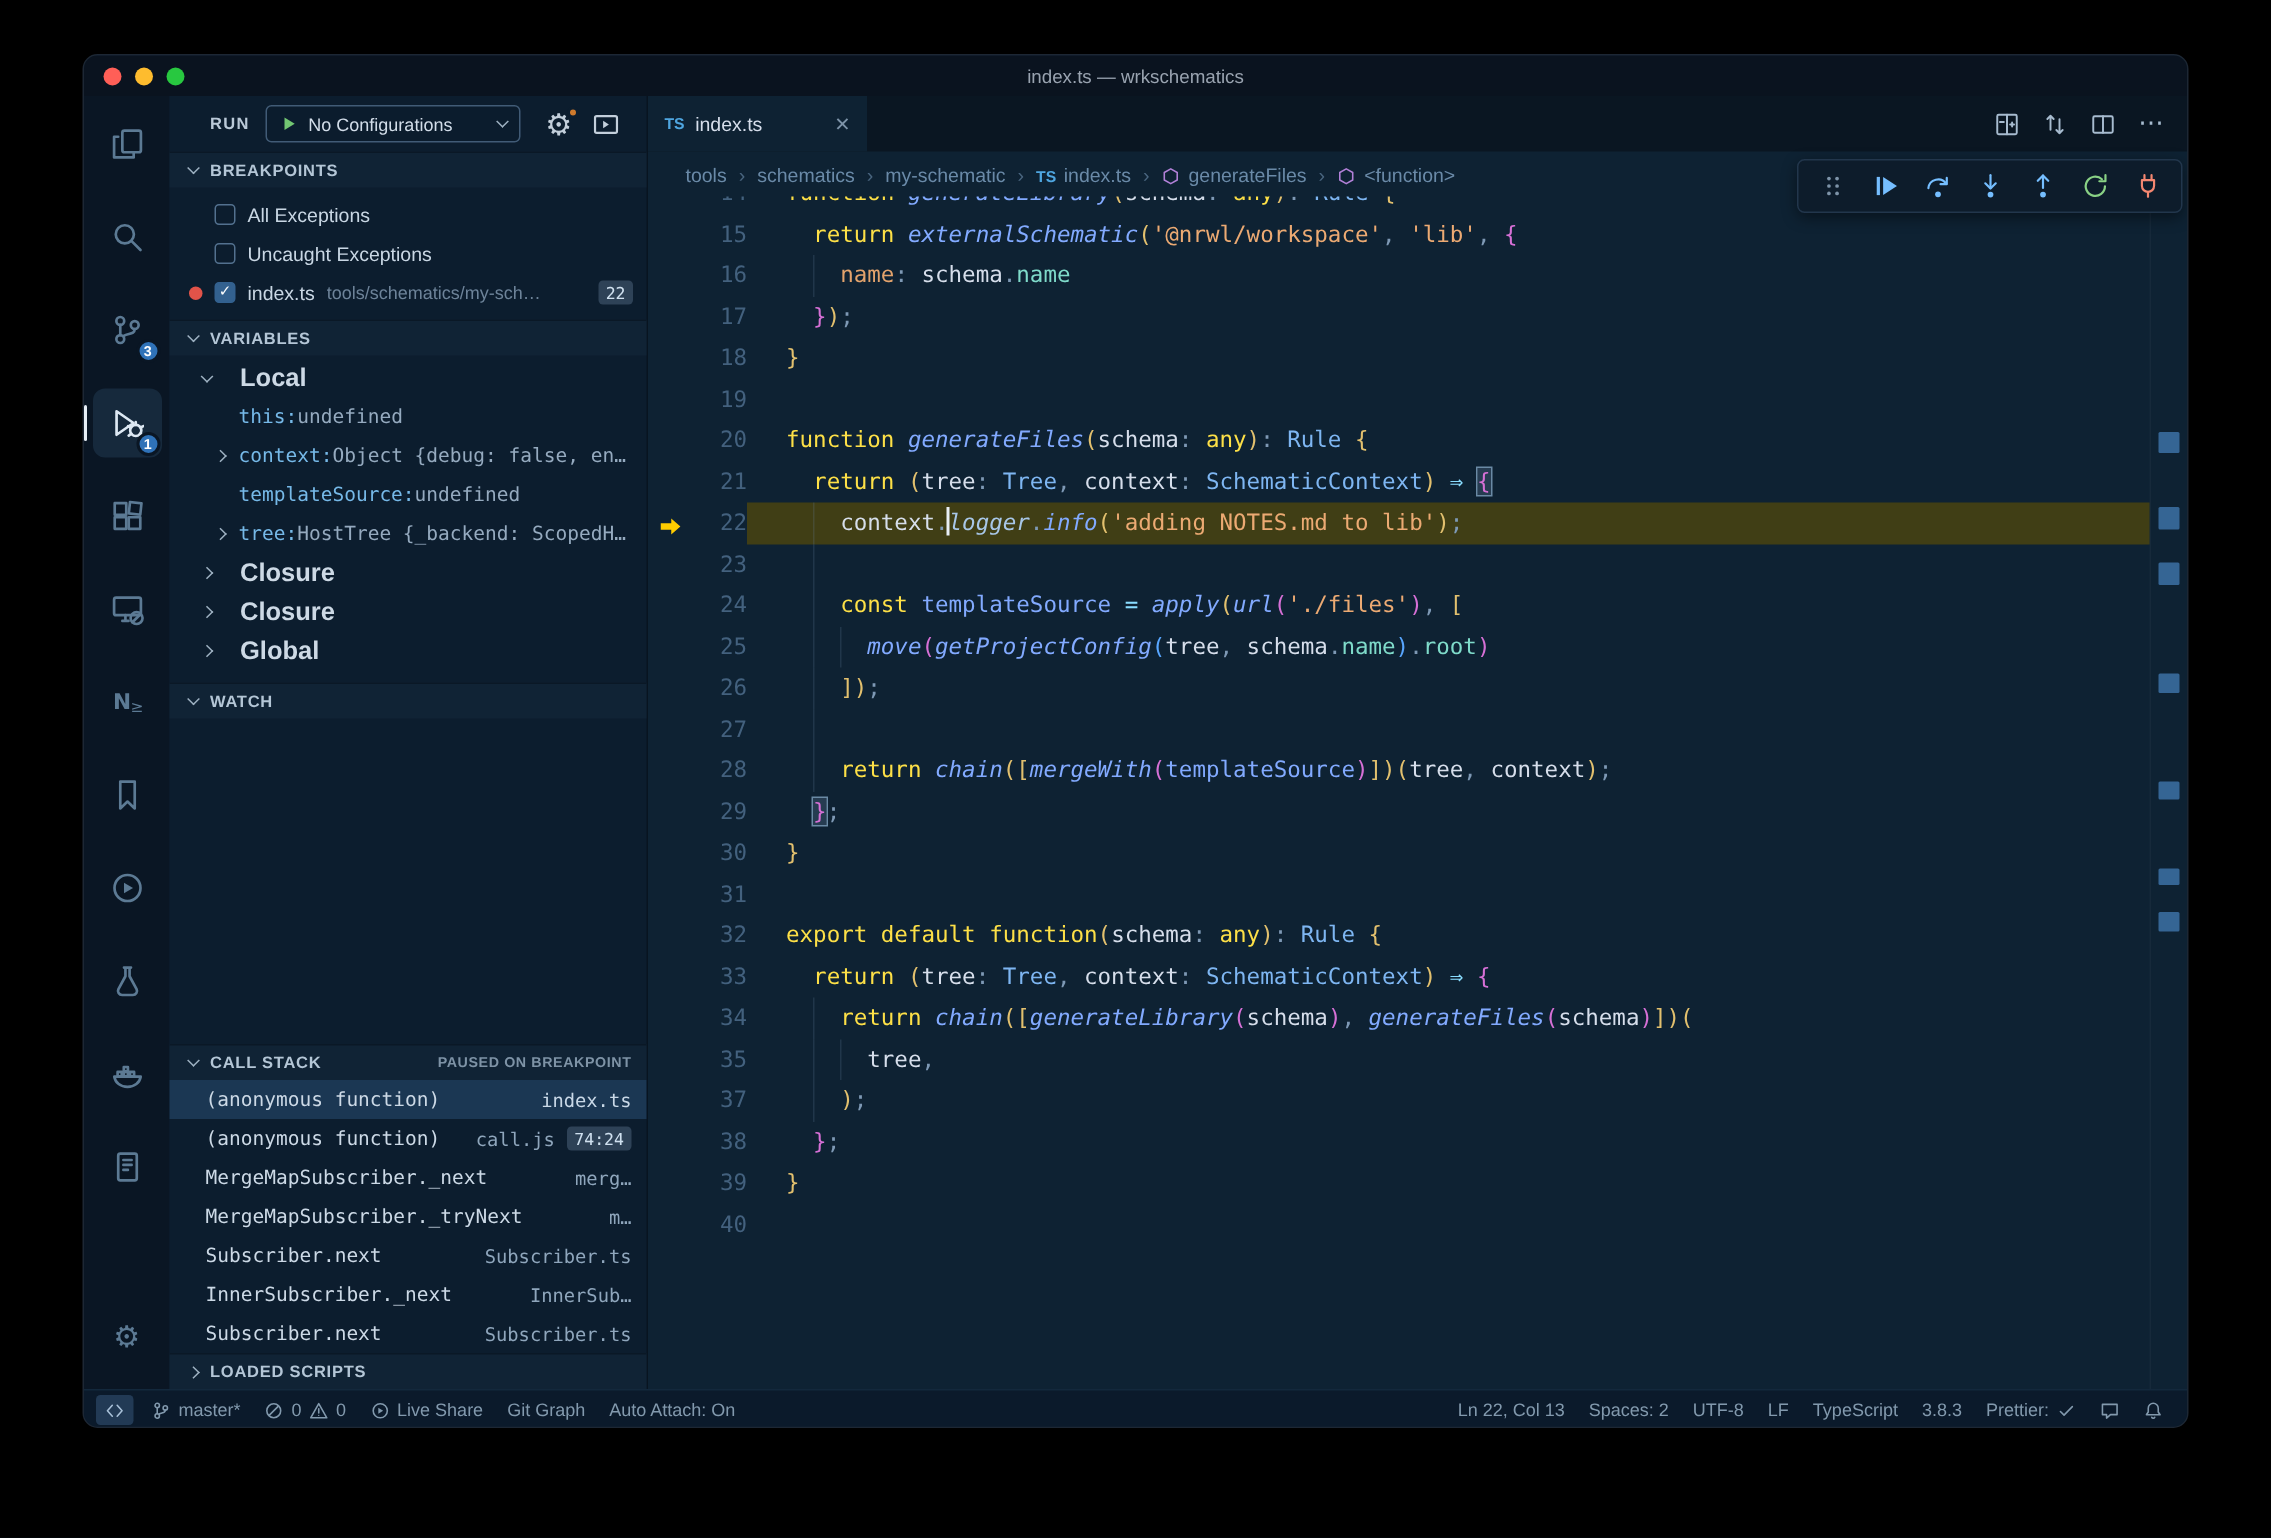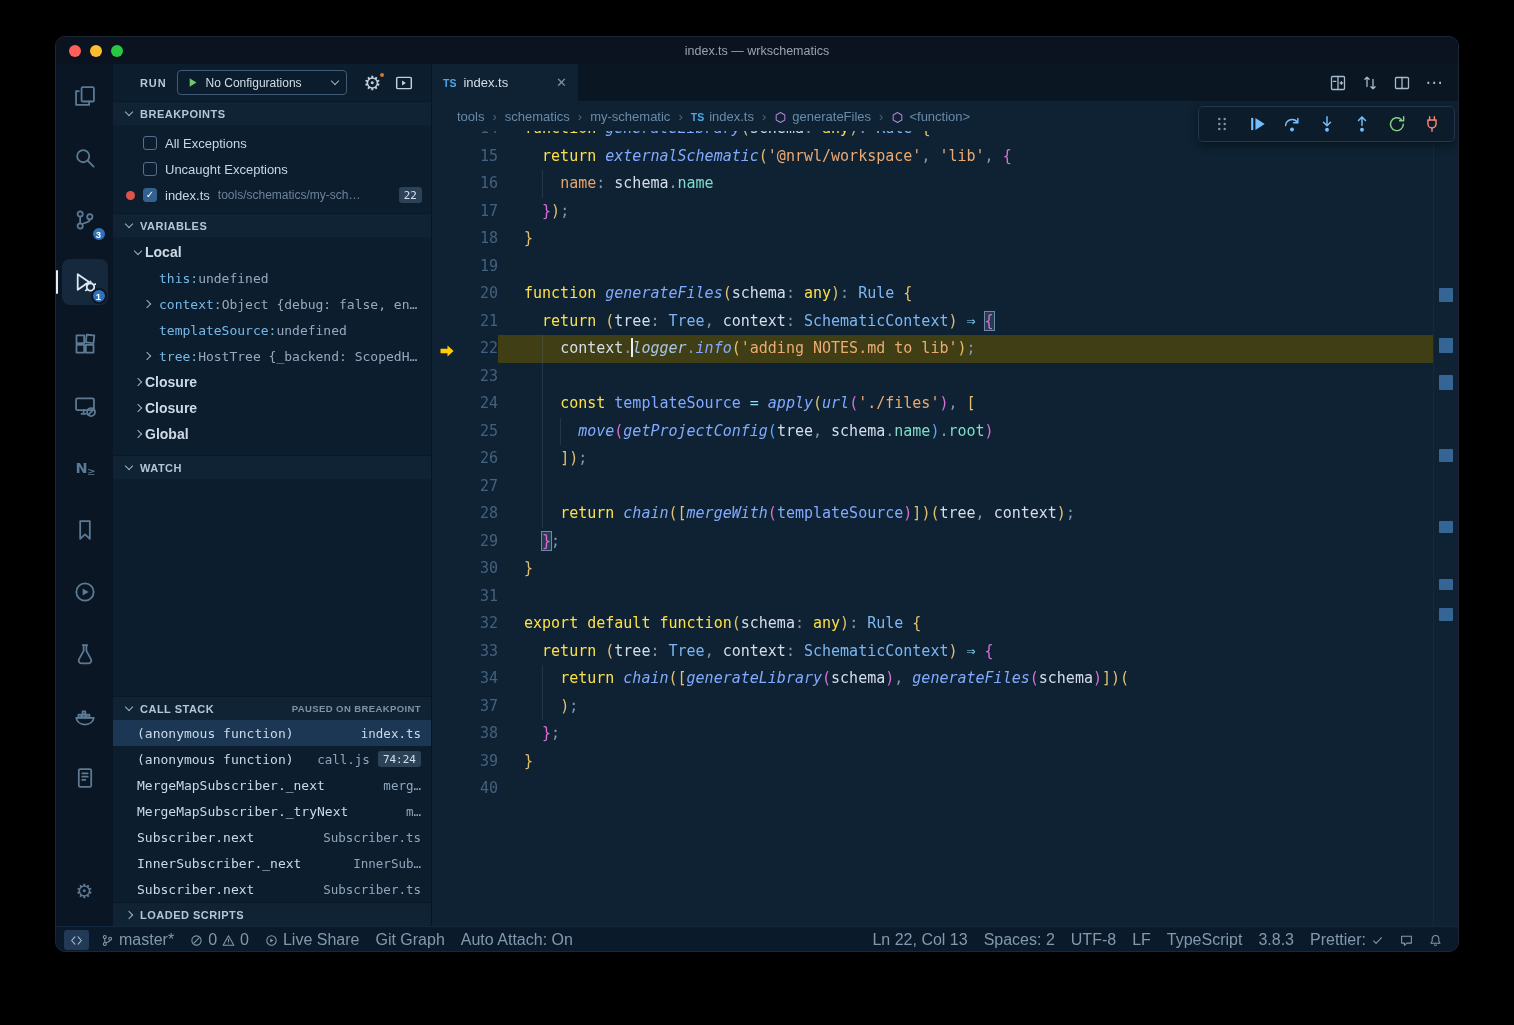--- a/index.html
+++ b/index.html
@@ -51,21 +51,21 @@
   .bp-list{flex:none;padding:5px 0;}
   .bp-row{height:26px;display:flex;align-items:center;gap:8px;padding:0 9px 0 30px;font-size:13px;color:#c9d7e4;}
   .bp-row.src{padding-left:13px;}
   .bp-dot{width:9px;height:9px;border-radius:50%;background:#e15349;flex:none;}
   .checkbox{width:14px;height:14px;border:1px solid #53718f;border-radius:3px;flex:none;display:flex;align-items:center;
     justify-content:center;font-size:10px;color:#fff;line-height:1;}
   .checkbox.checked{background:#33618f;border-color:#33618f;}
   .bp-path{font-size:12px;color:#6d8399;white-space:nowrap;overflow:hidden;text-overflow:ellipsis;flex:1;}
   .badge{background:#2e4257;color:#cfe0ef;border-radius:3px;font:11px "DejaVu Sans Mono",monospace;padding:1.5px 5px;flex:none;}
   .var-list{flex:none;padding:2px 0 8px;}
-  .var-scope{height:26px;display:flex;align-items:center;gap:4px;padding-left:22px;font-size:14px;font-weight:700;color:#cdd9e5;}
+  .var-scope{height:26px;display:flex;align-items:center;gap:19px;padding-left:22px;font-size:17px;font-weight:700;color:#cdd9e5;}
   .var-row{height:26px;display:flex;align-items:center;padding-left:31px;font:13px "DejaVu Sans Mono",monospace;
     white-space:nowrap;overflow:hidden;}
   .chev-slot{width:15px;flex:none;display:flex;align-items:center;}
   .var-key{color:#76b9e8;}
   .var-value{color:#95aabf;}
   .watch-body{flex:1;}
   .cs-list{flex:none;}
   .cs-row{height:26px;display:flex;align-items:center;gap:8px;padding:0 10px 0 24px;
     font:13px "DejaVu Sans Mono",monospace;color:#ccd9e6;white-space:nowrap;overflow:hidden;}
   .cs-row.sel{background:rgba(64,115,170,.30);}
@@ -116,21 +116,21 @@
   .debug-toolbar{position:absolute;top:42px;right:3px;height:36px;display:flex;align-items:center;gap:2px;padding:0 6px;
     background:#0d1c2b;border:1px solid #22364c;border-radius:5px;box-shadow:0 3px 10px rgba(0,0,0,.45);z-index:5;}
   .dt-btn{width:33px;height:30px;display:flex;align-items:center;justify-content:center;border-radius:4px;}
   .dt-btn .icon{width:18px;height:18px;}
   .dt-dim{color:#7d93a8}.dt-blue{color:#75beff}.dt-green{color:#89d185}.dt-red{color:#f48771}
   
   .overview{position:absolute;top:67px;right:0;bottom:0;width:25px;border-left:1px solid rgba(255,255,255,.035);}
   .ov-mark{position:absolute;left:5px;width:14px;background:#3a6d9e;opacity:.9;border-radius:1px;}
   
   .statusbar{height:27px;flex:none;background:#0b1a2b;border-top:1px solid #13283c;display:flex;align-items:center;
-    padding:0 8px;font-size:16px;color:#8299ad;}
+    padding:0 8px;font-size:12px;color:#8299ad;}
   .sb-group{display:flex;align-items:center;height:100%;}
   .sb-right{margin-left:auto;}
   .sb-item{display:flex;align-items:center;gap:5px;padding:0 8px;height:100%;white-space:nowrap;}
   .sb-item .icon{width:13px;height:13px;}
   .sb-item.remote{background:#223a55;border-radius:3px;height:20px;margin-right:4px;padding:0 6px;color:#a8c0d8;}
   
   .icon{display:inline-flex;align-items:center;justify-content:center;flex:none;}
   .icon svg{width:100%;height:100%;display:block;}
   .glyph{line-height:1;font-family:"DejaVu Sans",sans-serif;}
 </style>
@@ -581,20 +581,25 @@
                 <span class="ln">33</span>
                 <span class="lc"><span class="tok tok-v">  </span><span class="tok tok-kw">return </span><span class="tok tok-g">(</span><span class="tok tok-v">tree</span><span class="tok tok-pu">: </span><span class="tok tok-ty">Tree</span><span class="tok tok-pu">, </span><span class="tok tok-v">context</span><span class="tok tok-pu">: </span><span class="tok tok-ty">SchematicContext</span><span class="tok tok-g">)</span><span class="tok tok-v"> </span><span class="tok tok-op">⇒</span><span class="tok tok-v"> </span><span class="tok tok-pk">{</span></span>
               </div>
               <div class="line">
                 <span class="margin"></span>
                 <span class="ln">34</span>
                 <span class="lc"><span class="guide" style="left: calc(2ch + 26px);"></span><span class="tok tok-v">    </span><span class="tok tok-kw">return </span><span class="tok tok-fn">chain</span><span class="tok tok-g">(</span><span class="tok tok-g">[</span><span class="tok tok-fn">generateLibrary</span><span class="tok tok-pk">(</span><span class="tok tok-v">schema</span><span class="tok tok-pk">)</span><span class="tok tok-pu">, </span><span class="tok tok-fn">generateFiles</span><span class="tok tok-pk">(</span><span class="tok tok-v">schema</span><span class="tok tok-pk">)</span><span class="tok tok-g">]</span><span class="tok tok-g">)</span><span class="tok tok-g">(</span></span>
               </div>
               <div class="line">
                 <span class="margin"></span>
+                <span class="ln">35</span>
+                <span class="lc"><span class="guide" style="left: calc(2ch + 26px);"></span><span class="guide" style="left: calc(4ch + 26px);"></span><span class="tok tok-v">      </span><span class="tok tok-v">tree</span><span class="tok tok-pu">,</span></span>
+              </div>
+              <div class="line">
+                <span class="margin"></span>
                 <span class="ln">37</span>
                 <span class="lc"><span class="guide" style="left: calc(2ch + 26px);"></span><span class="tok tok-v">    </span><span class="tok tok-g">)</span><span class="tok tok-pu">;</span></span>
               </div>
               <div class="line">
                 <span class="margin"></span>
                 <span class="ln">38</span>
                 <span class="lc"><span class="tok tok-v">  </span><span class="tok tok-pk">}</span><span class="tok tok-pu">;</span></span>
               </div>
               <div class="line">
                 <span class="margin"></span>

